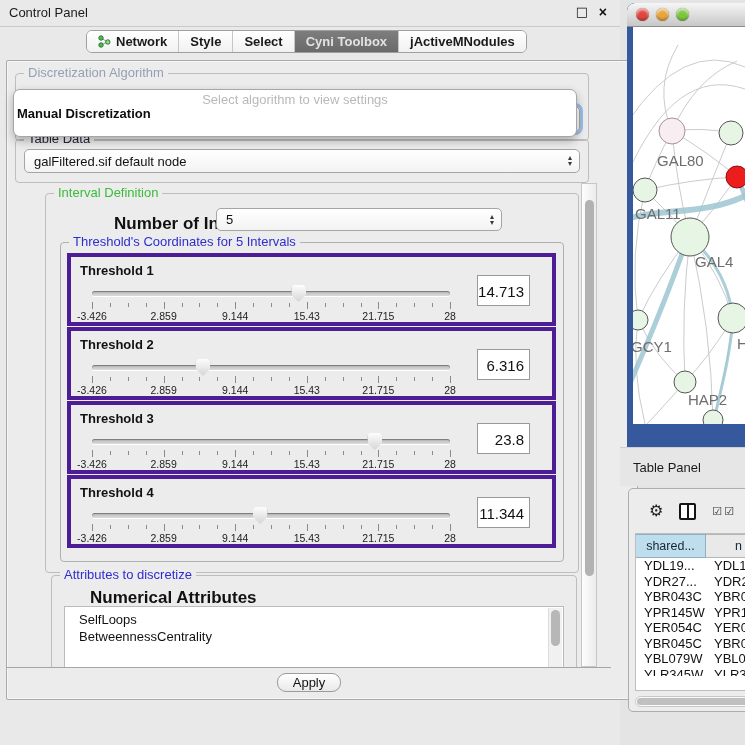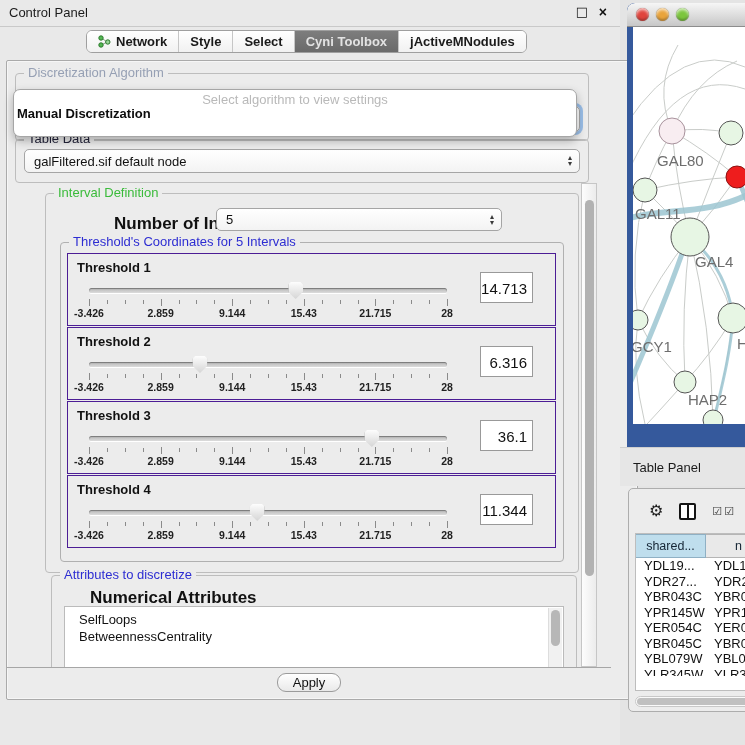--- a/index.html
+++ b/index.html
@@ -38,29 +38,29 @@
   .popup-hint{margin-top:3px;text-align:center;font-size:13px;color:#b9b9b9;line-height:14px;}
   .popup-item{font-size:13px;color:#0d0d0d;line-height:14.5px;padding-left:3px;white-space:nowrap;}
   .popup-item.bold{font-weight:bold;}
 
   .scroll-area{position:absolute;left:8px;top:122px;width:566px;height:484px;overflow:hidden;}
   .vscroll{position:absolute;left:574px;top:122px;width:16px;height:484px;background:linear-gradient(90deg,#fdfdfd,#ececec);border:1px solid #c6c6c6;box-sizing:border-box;}
   .vscroll .thumb{position:absolute;left:3px;width:9px;border-radius:5px;background:#b2b2b2;}
 
   .nlabel{position:absolute;font-size:17px;font-weight:bold;color:#111;margin-left:28px;}
 
-  .thr-panel{position:absolute;left:6px;width:489px;height:73px;border:1px solid #4c1d95;background:#ececec;box-sizing:border-box;}
+  .thr-panel{position:absolute;left:6px;width:489px;height:73px;border:4px solid #4c1d95;background:#ececec;box-sizing:border-box;}
   .thr-label{position:absolute;left:9px;top:6px;font-size:13px;font-weight:bold;color:#111;}
   .slider{position:absolute;left:21px;top:26px;width:358px;height:42px;}
   .track{position:absolute;left:0;top:8px;width:100%;height:5px;border-radius:3px;background:linear-gradient(#b5b5b5,#dcdcdc);box-shadow:inset 0 1px 1px rgba(0,0,0,.35),0 1px 0 #fff;}
   .thumb-sl{position:absolute;top:2px;width:15px;height:17px;transform:translateX(-50%);background:linear-gradient(#fdfdfd,#d5d5d5);clip-path:polygon(18% 0,82% 0,100% 16%,100% 58%,50% 100%,0 58%,0 16%);filter:drop-shadow(0 0 1px #777);}
   .tick{position:absolute;width:1px;background:#8a8a8a;}
   .tick.major{top:19px;height:7px;}
   .tick.minor{top:20px;height:4px;}
-  .tlabel{position:absolute;top:27px;transform:translateX(-50%);font-size:10.5px;font-weight:bold;color:#222;white-space:nowrap;}
+  .tlabel{position:absolute;top:27px;transform:translateX(-50%);font-size:10.5px;font-weight:normal;color:#222;white-space:nowrap;}
   .valbox{position:absolute;right:22px;top:18px;width:53px;height:31px;line-height:31px;background:#fff;border:1px solid #999;text-align:right;padding-right:5px;font-size:15px;color:#111;box-sizing:border-box;}
 
   .attr-list{position:absolute;left:12px;top:30px;width:500px;height:90px;background:#fff;border:1px solid #bbb;box-sizing:border-box;overflow:hidden;}
   .list-item{font-size:13px;color:#111;line-height:17px;padding-left:14px;white-space:nowrap;}
   .attr-list .lscroll{position:absolute;right:1px;top:1px;bottom:1px;width:13px;background:#f1f1f1;border-left:1px solid #ddd;}
   .attr-list .lthumb{position:absolute;left:2px;top:2px;width:9px;height:36px;border-radius:5px;background:#b7b7b7;}
 
   .apply-row{position:absolute;left:0;top:606px;width:604px;height:31px;border-top:1px solid #a6a6a6;}
   .apply-btn{display:block;margin:5px auto 0;padding:1px 15px;font-size:13px;color:#111;background:linear-gradient(#ffffff,#e9e9e9);border:1px solid #9b9b9b;border-radius:9px;font-family:"Liberation Sans",sans-serif;}
 
@@ -266,21 +266,21 @@
                     <div class="tick minor" style="left: 95%;"></div>
                     <div class="tick major" style="left: 100%;"></div>
                     <div class="tlabel" style="left: 0%;">-3.426</div>
                     <div class="tlabel" style="left: 20%;">2.859</div>
                     <div class="tlabel" style="left: 40%;">9.144</div>
                     <div class="tlabel" style="left: 60%;">15.43</div>
                     <div class="tlabel" style="left: 80%;">21.715</div>
                     <div class="tlabel" style="left: 100%;">28</div>
                     <div class="thumb-sl" style="left: 79%;"></div>
                   </div>
-                  <div class="valbox">36.1</div>
+                  <div class="valbox">23.8</div>
                 </div>
                 <div class="thr-panel" style="top: 232px;">
                   <div class="thr-label">Threshold 4</div>
                   <div class="slider">
                     <div class="track"></div>
                     <div class="tick major" style="left: 0%;"></div>
                     <div class="tick minor" style="left: 5%;"></div>
                     <div class="tick minor" style="left: 10%;"></div>
                     <div class="tick minor" style="left: 15%;"></div>
                     <div class="tick major" style="left: 20%;"></div>

